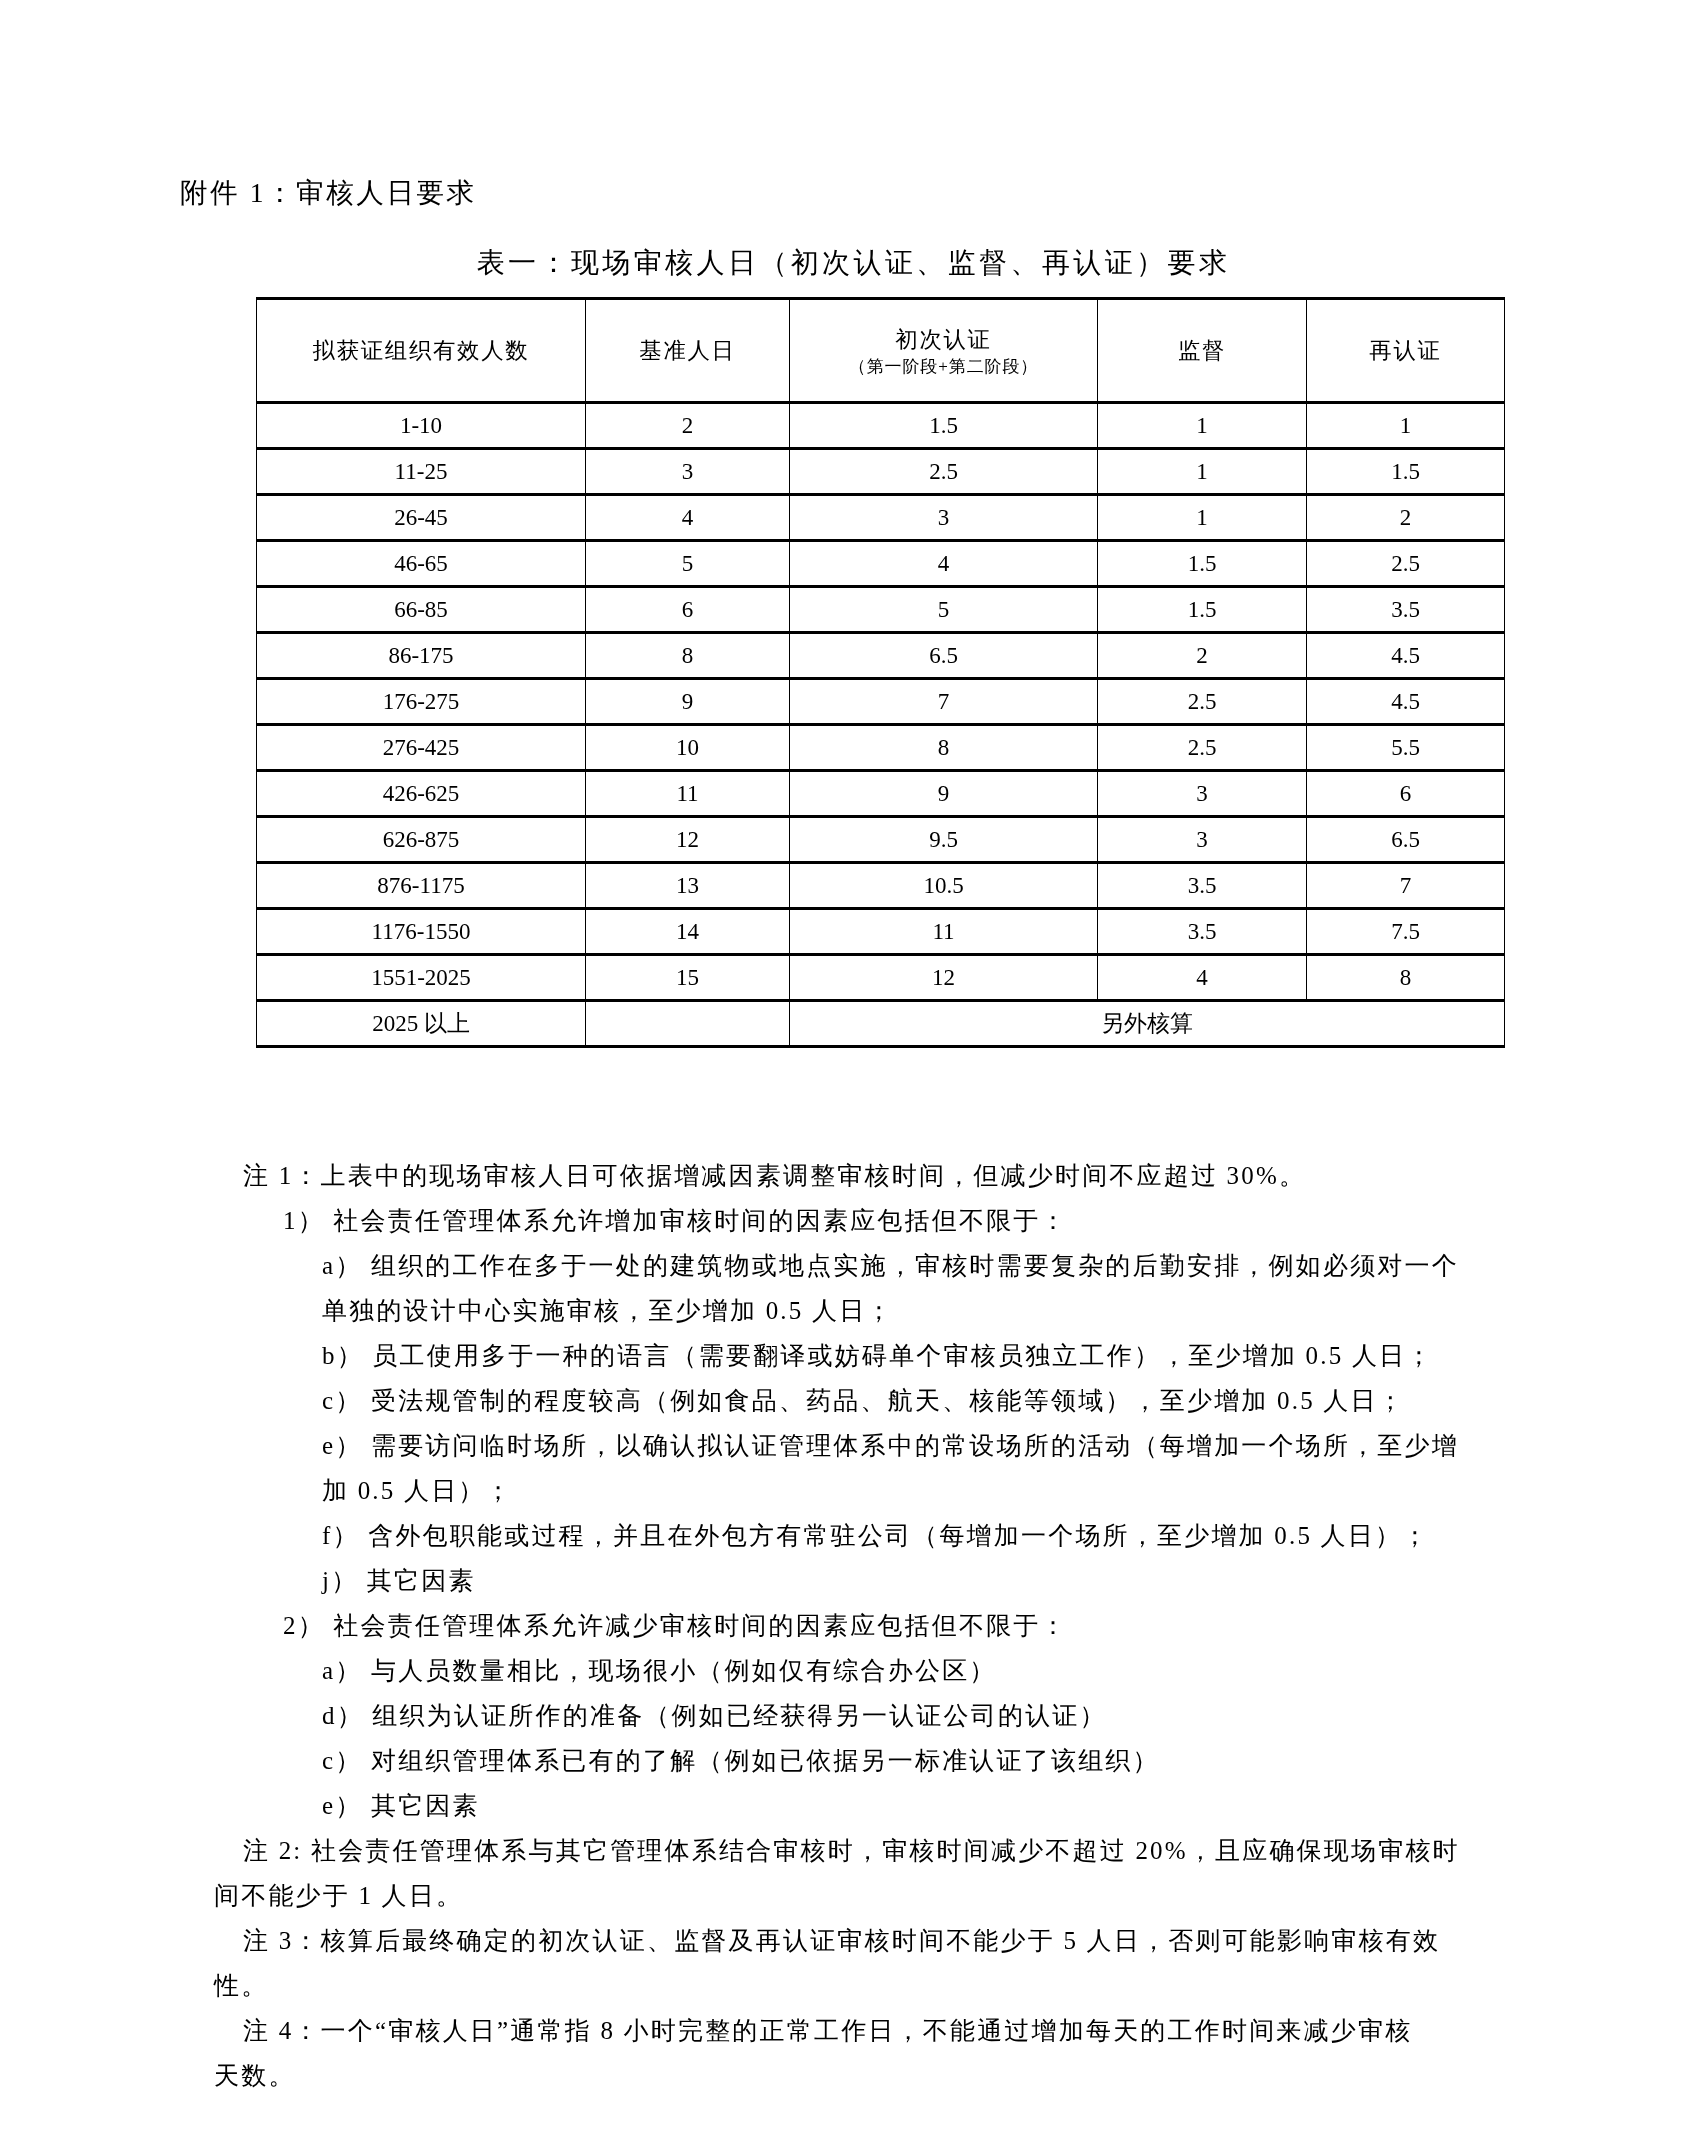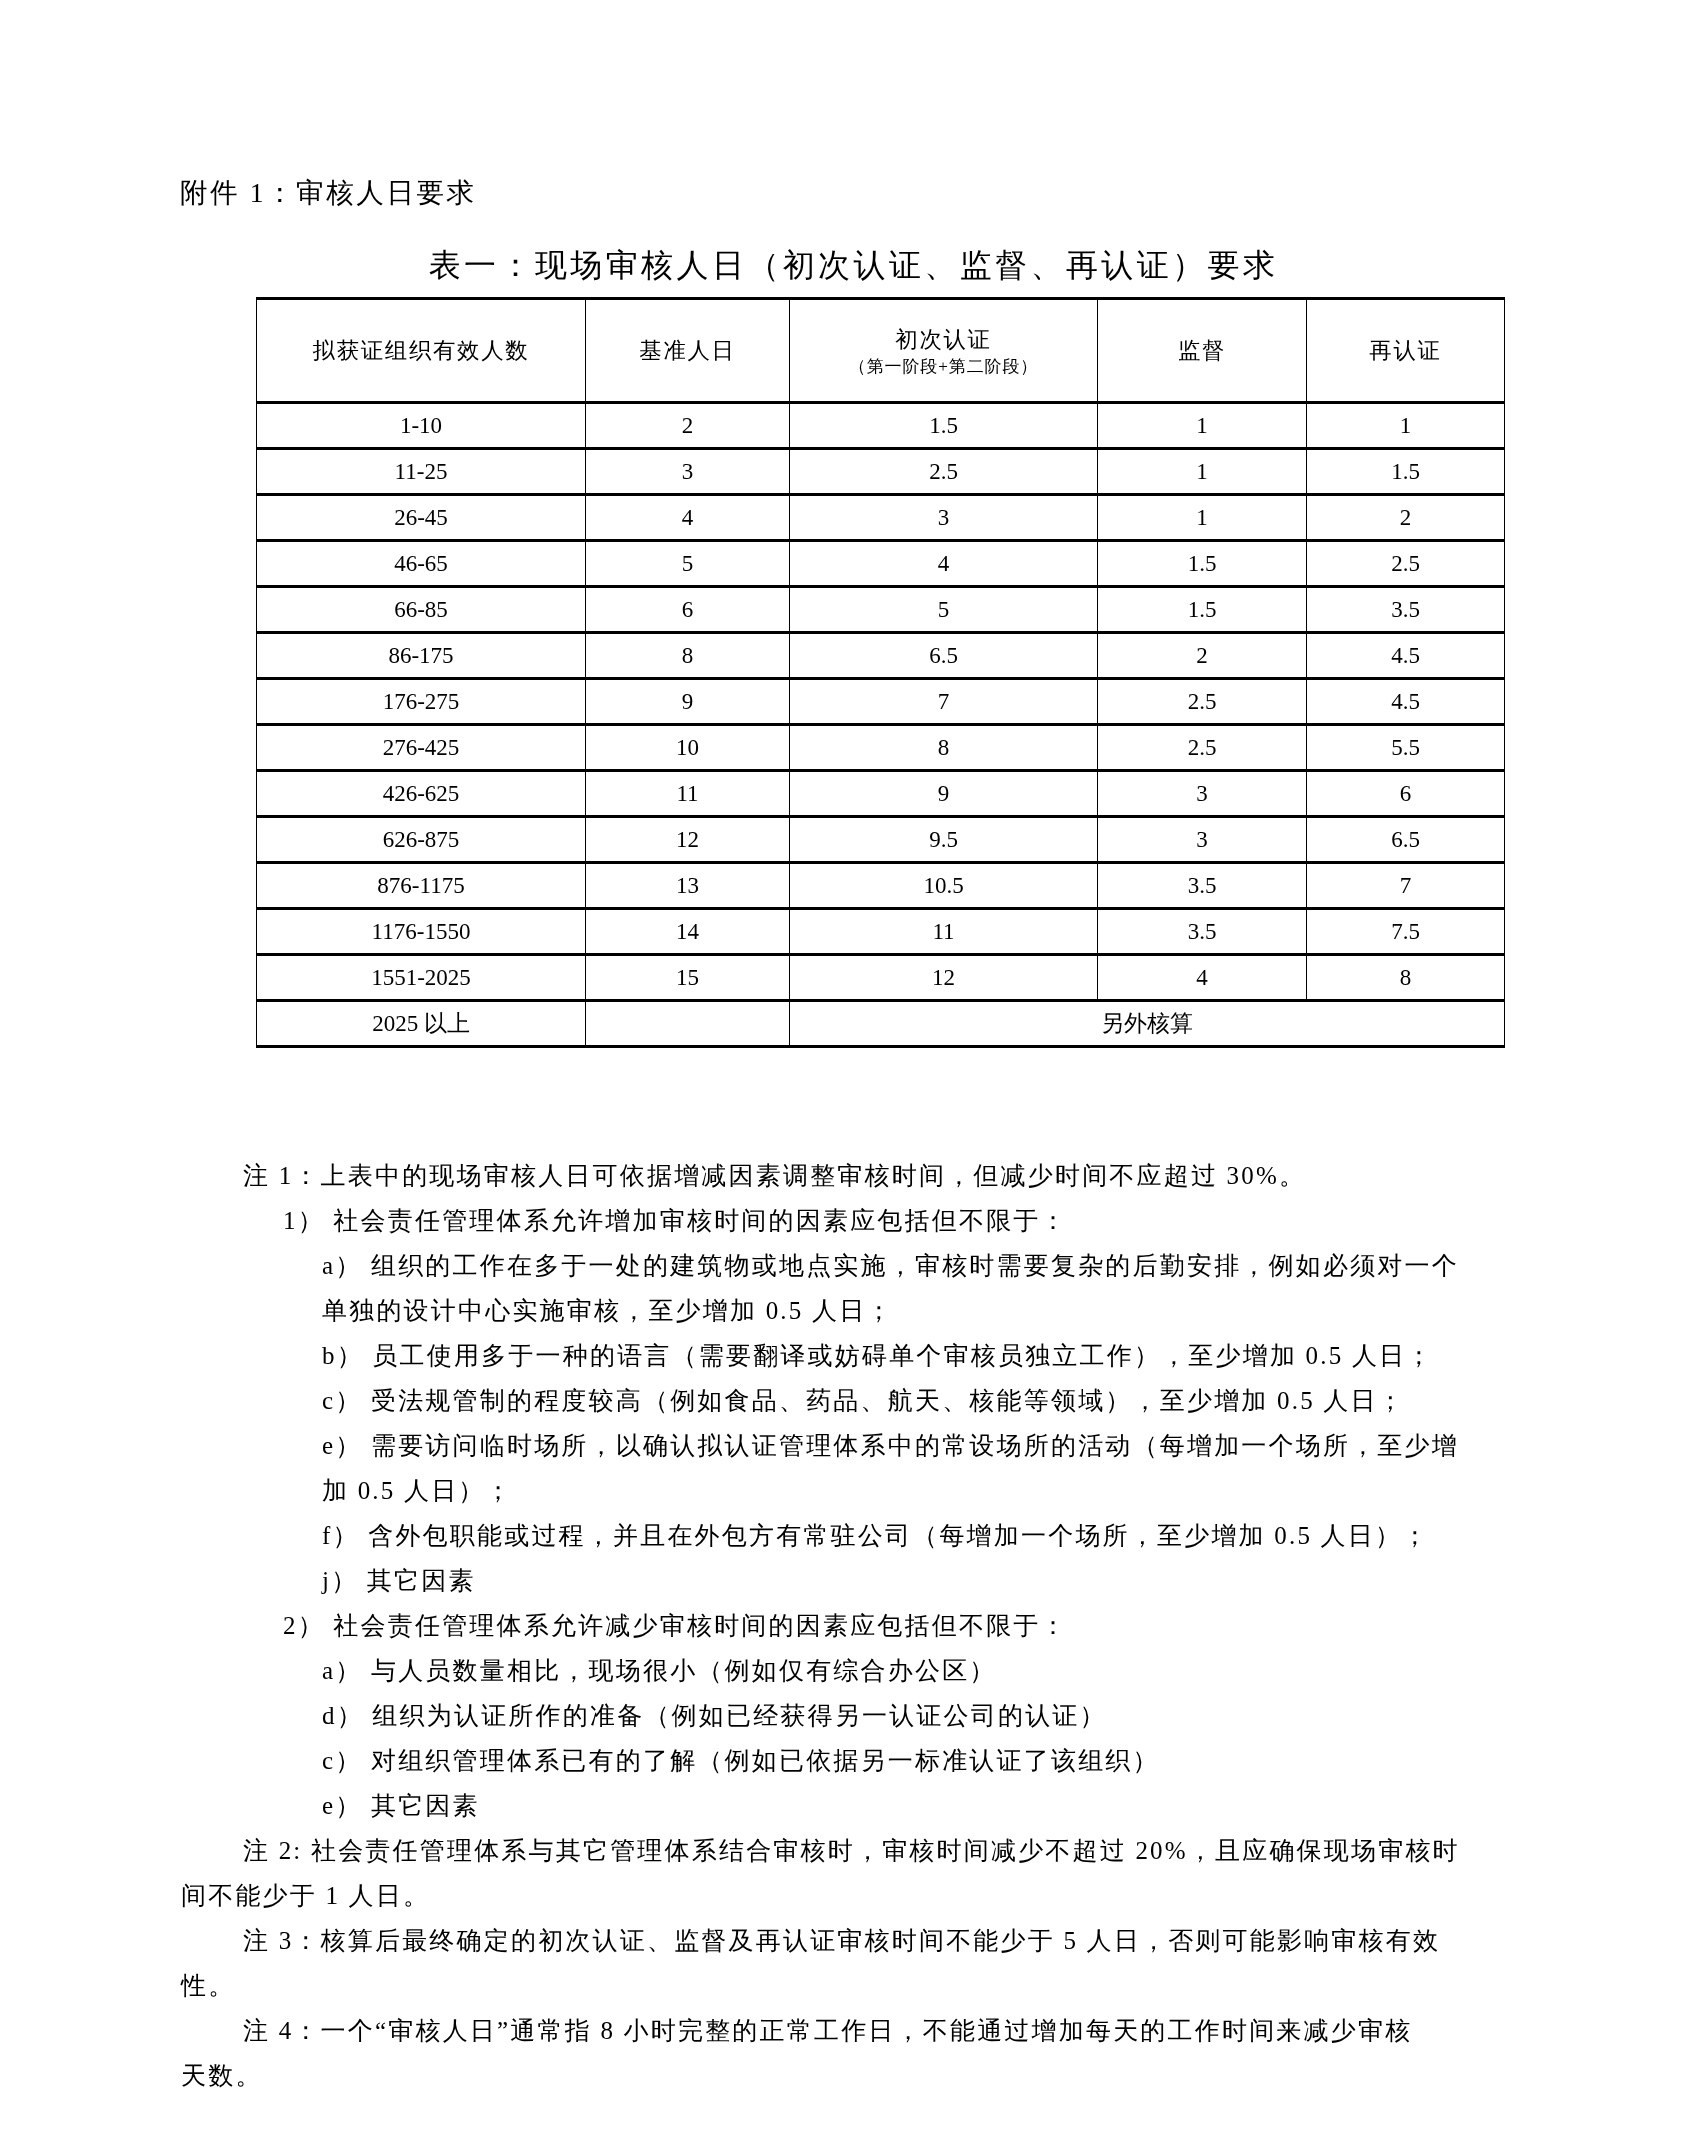--- a/index.html
+++ b/index.html
@@ -19,21 +19,21 @@
     font-size:27.5px;
     letter-spacing:2.6px;
     white-space:nowrap;
   }
   .table-title{
     position:absolute;
     left:0;
     top:244px;
     width:100%;
     text-align:center;
-    font-size:32px;
+    font-size:28px;
     letter-spacing:3.4px;
     white-space:nowrap;
   }
   table.audit{
     position:absolute;
     left:256px;
     top:297px;
     width:1248px;
     border-collapse:collapse;
     table-layout:fixed;
@@ -66,21 +66,21 @@
   .notes{
     position:absolute;
     left:181px;
     top:1153px;
     width:1368px;
     font-size:25px;
     letter-spacing:2.2px;
     line-height:45px;
   }
   .note-line{white-space:nowrap;}
-  .ind-none{padding-left:0;}
+  .ind-none{padding-left:0;margin-left:33px;}
   .ind-note{padding-left:62px;}
   .ind-num{padding-left:102px;}
   .ind-alpha{padding-left:141px;}
 </style>
 </head>
 <body>
 
 <div class="page">
 
   <div class="doc-title">附件 1：审核人日要求</div>

